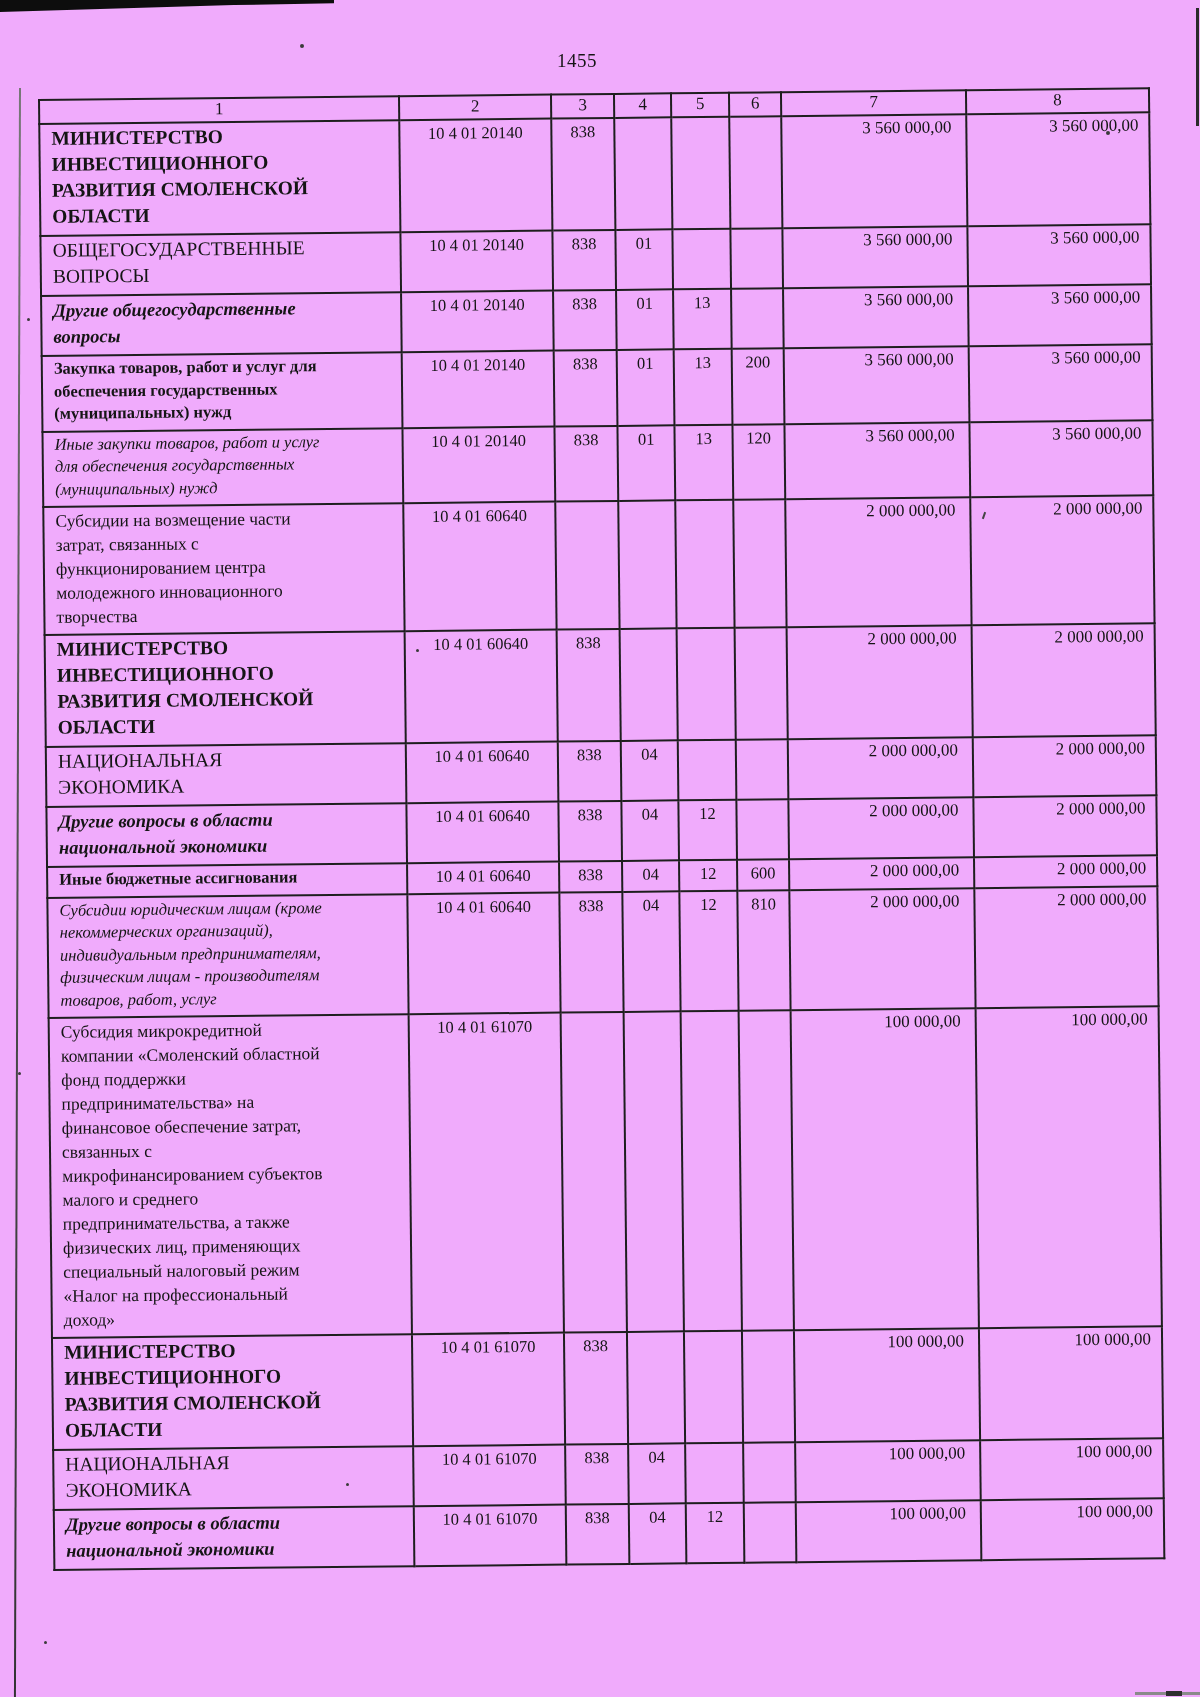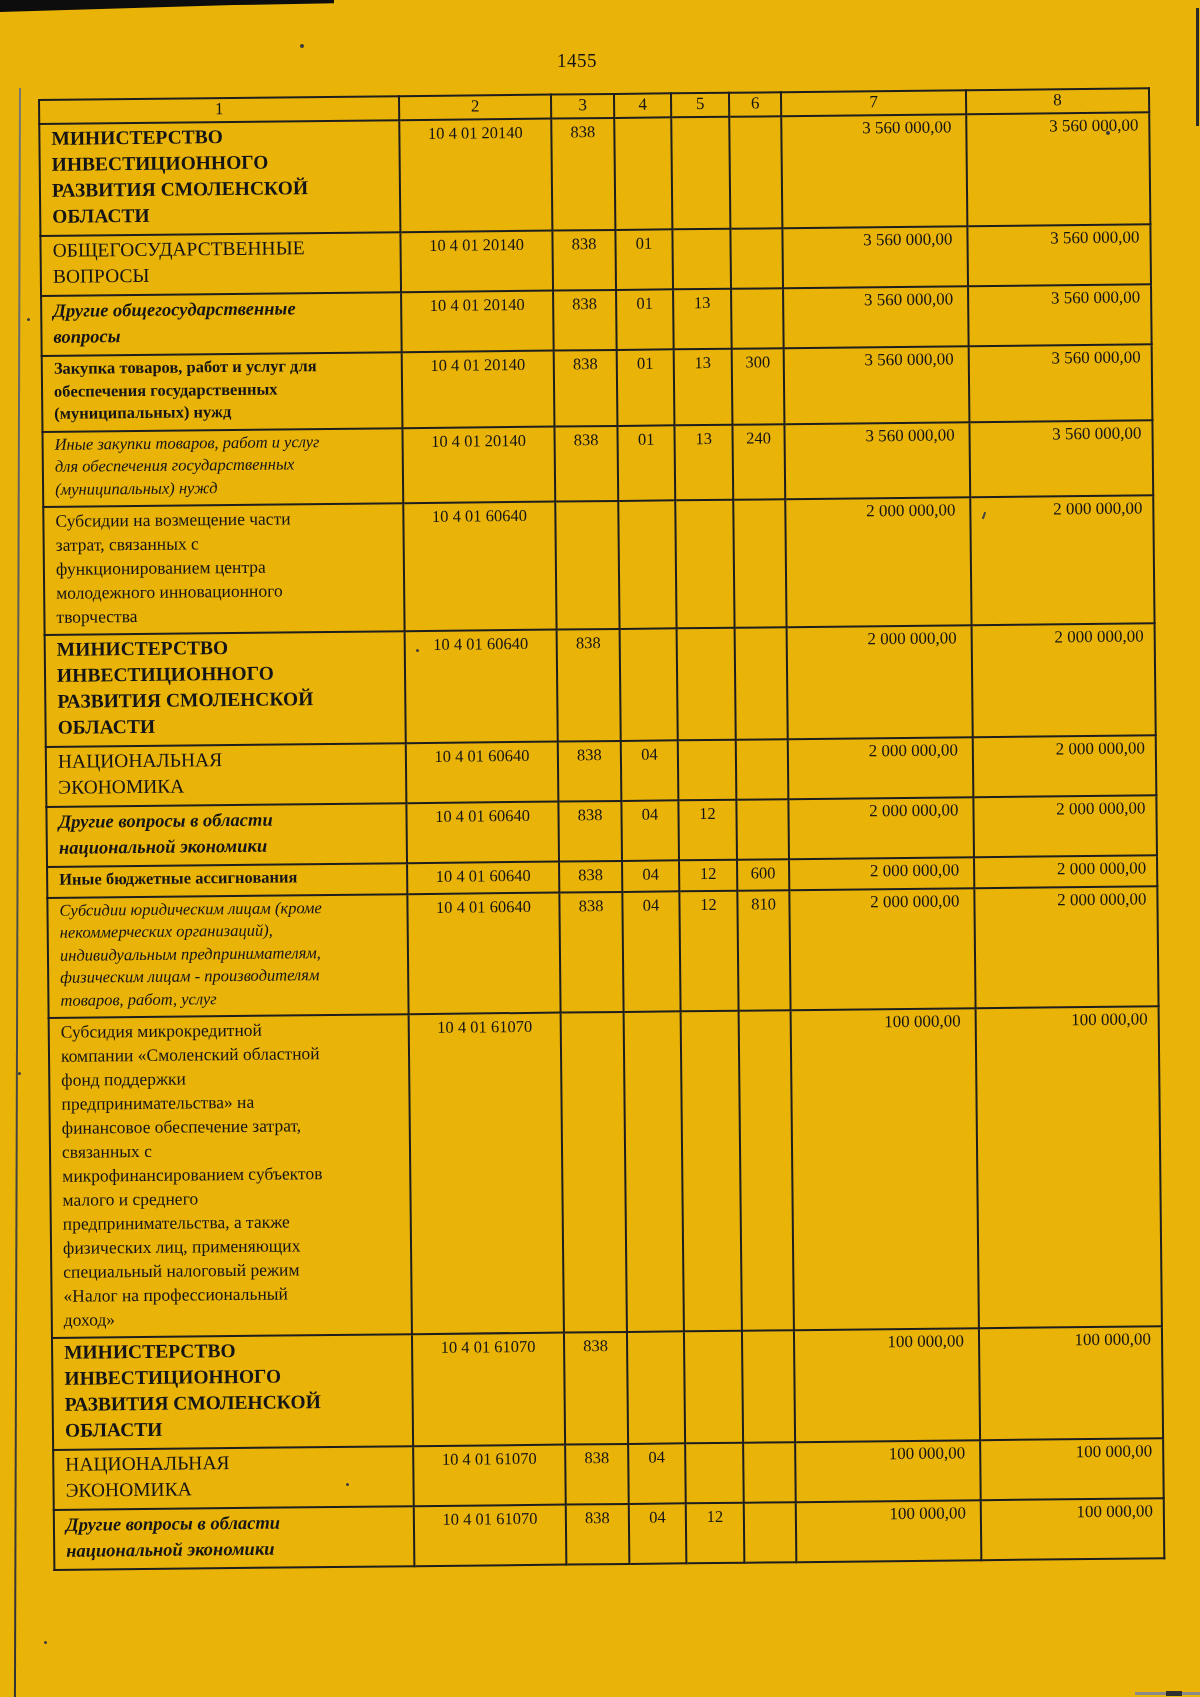--- a/index.html
+++ b/index.html
@@ -1,20 +1,20 @@
 <!DOCTYPE html>
 <html><head>
 <meta charset="utf-8">
 <style>
   html,body { margin:0; padding:0; background:#ffffff; }
   .page {
     position: relative;
     width: 1200px;
     height: 1697px;
-    background: #eab308;
+    background: #f0abfc;
     overflow: hidden;
     font-family: "Liberation Serif", "DejaVu Serif", serif;
     color: #151515;
   }
 
   
   .pageno {
     position: absolute;
     top: 50px; left: 0;
     width: 1154px;
@@ -183,33 +183,33 @@
       <td class="c8">3 560 000,00</td>
     </tr>
           <tr>
       <td class="c1 bold-small">Закупка товаров, работ и услуг для
 обеспечения государственных
 (муниципальных) нужд</td>
       <td class="code">10 4 01 20140</td>
       <td class="c3">838</td>
       <td class="c4">01</td>
       <td class="c5">13</td>
-      <td class="c6">300</td>
+      <td class="c6">200</td>
       <td class="c7">3 560 000,00</td>
       <td class="c8">3 560 000,00</td>
     </tr>
           <tr>
       <td class="c1 italic-small">Иные закупки товаров, работ и услуг
 для обеспечения государственных
 (муниципальных) нужд</td>
       <td class="code">10 4 01 20140</td>
       <td class="c3">838</td>
       <td class="c4">01</td>
       <td class="c5">13</td>
-      <td class="c6">240</td>
+      <td class="c6">120</td>
       <td class="c7">3 560 000,00</td>
       <td class="c8">3 560 000,00</td>
     </tr>
           <tr>
       <td class="c1 regular">Субсидии на возмещение части
 затрат, связанных с
 функционированием центра
 молодежного инновационного
 творчества</td>
       <td class="code">10 4 01 60640</td>

